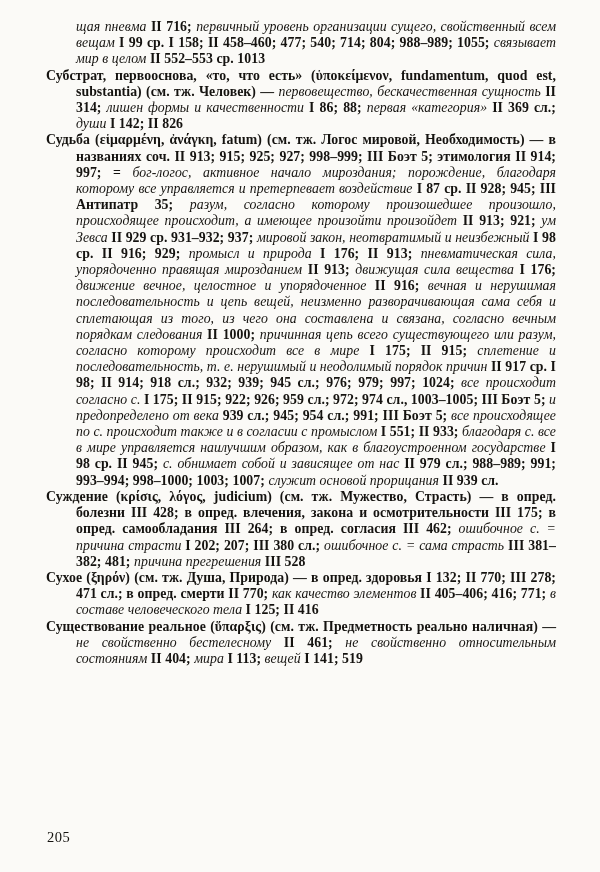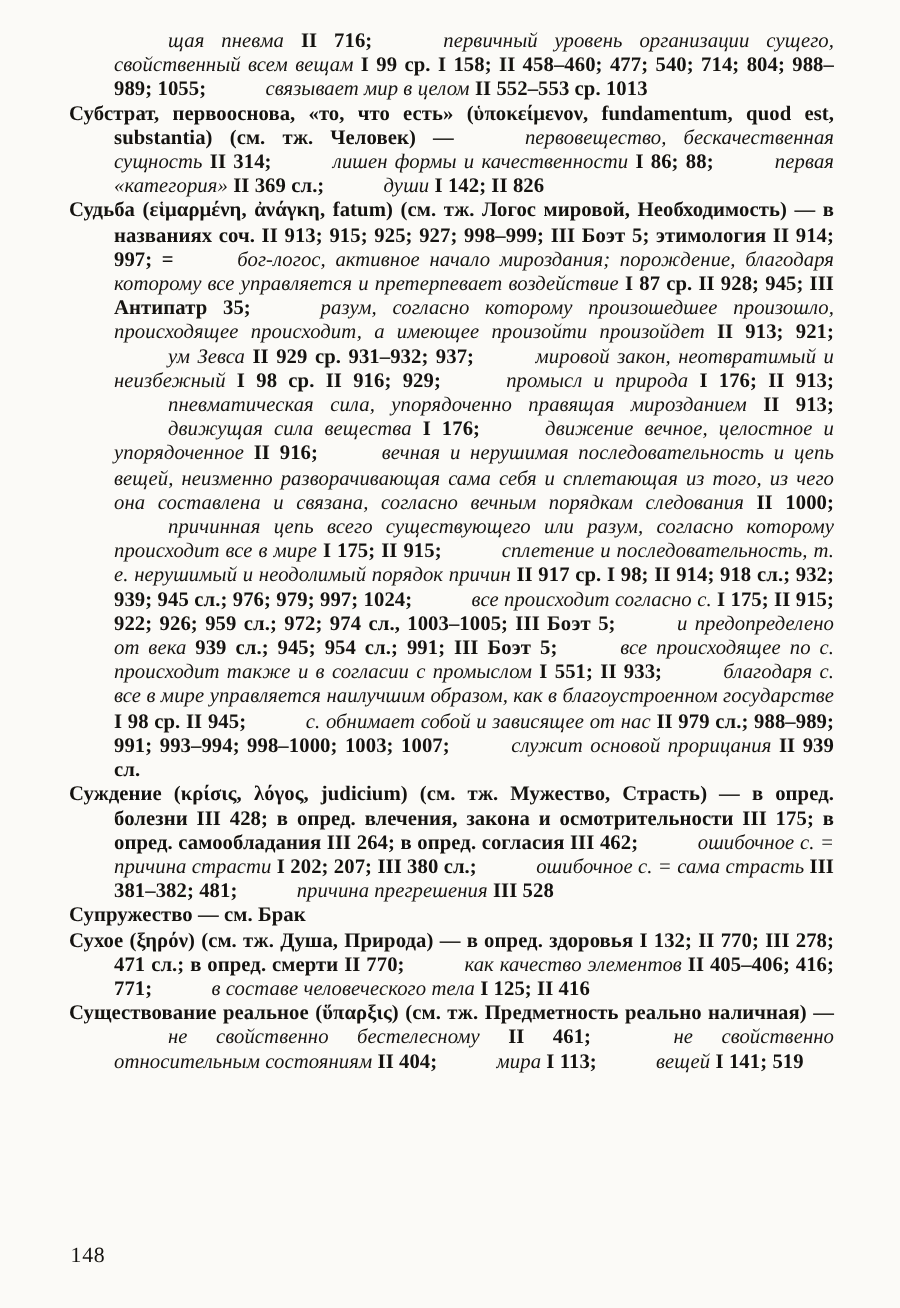--- a/index.html
+++ b/index.html
@@ -29,37 +29,36 @@
     padding-left: 30px;
     text-indent: -30px;
     letter-spacing: 0.05px;
     hyphens: auto;
     -webkit-hyphens: auto;
   }
   .entry.continuation {
     text-indent: 0;
   }
   .seg-bold { font-weight: bold; }
-  .seg-italic { font-style: italic; margin-left: 36px; }
+  .seg-italic { font-style: italic; }
   .seg-normal { font-weight: bold; font-style: normal; }
   .page-number {
     position: absolute;
     left: 47px;
     top: 829px;
     font-size: 14.5px;
     letter-spacing: 0.5px;
   }
 </style>
 </head>
 <body>
 
 <main class="page">
   <section class="text-block">
       <p class="entry continuation"><span class="seg-italic">щая пневма </span><span class="seg-normal">II 716; </span><span class="seg-italic">первичный уровень организации сущего, свойственный всем вещам </span><span class="seg-normal">I 99 ср. I 158; II 458–460; 477; 540; 714; 804; 988–989; 1055; </span><span class="seg-italic">связывает мир в целом </span><span class="seg-normal">II 552–553 ср. 1013</span></p>
       <p class="entry"><span class="seg-bold">Субстрат, первооснова, «то, что есть» (ὑποκείμενον, fundamentum, quod est, substantia) </span><span class="seg-normal">(см. тж. Человек) — </span><span class="seg-italic">первовещество, бескачественная сущность </span><span class="seg-normal">II 314; </span><span class="seg-italic">лишен формы и качественности </span><span class="seg-normal">I 86; 88; </span><span class="seg-italic">первая «категория» </span><span class="seg-normal">II 369 сл.; </span><span class="seg-italic">души </span><span class="seg-normal">I 142; II 826</span></p>
       <p class="entry"><span class="seg-bold">Судьба (εἱμαρμένη, ἀνάγκη, fatum) </span><span class="seg-normal">(см. тж. Логос мировой, Необходимость) — в названиях соч. II 913; 915; 925; 927; 998–999; III Боэт 5; этимология II 914; 997; = </span><span class="seg-italic">бог-логос, активное начало мироздания; порождение, благодаря которому все управляется и претерпевает воздействие </span><span class="seg-normal">I 87 ср. II 928; 945; III Антипатр 35; </span><span class="seg-italic">разум, согласно которому произошедшее произошло, происходящее происходит, а имеющее произойти произойдет </span><span class="seg-normal">II 913; 921; </span><span class="seg-italic">ум Зевса </span><span class="seg-normal">II 929 ср. 931–932; 937; </span><span class="seg-italic">мировой закон, неотвратимый и неизбежный </span><span class="seg-normal">I 98 ср. II 916; 929; </span><span class="seg-italic">промысл и природа </span><span class="seg-normal">I 176; II 913; </span><span class="seg-italic">пневматическая сила, упорядоченно правящая мирозданием </span><span class="seg-normal">II 913; </span><span class="seg-italic">движущая сила вещества </span><span class="seg-normal">I 176; </span><span class="seg-italic">движение вечное, целостное и упорядоченное </span><span class="seg-normal">II 916; </span><span class="seg-italic">вечная и нерушимая последовательность и цепь вещей, неизменно разворачивающая сама себя и сплетающая из того, из чего она составлена и связана, согласно вечным порядкам следования </span><span class="seg-normal">II 1000; </span><span class="seg-italic">причинная цепь всего существующего или разум, согласно которому происходит все в мире </span><span class="seg-normal">I 175; II 915; </span><span class="seg-italic">сплетение и последовательность, т. е. нерушимый и неодолимый порядок причин </span><span class="seg-normal">II 917 ср. I 98; II 914; 918 сл.; 932; 939; 945 сл.; 976; 979; 997; 1024; </span><span class="seg-italic">все происходит согласно с. </span><span class="seg-normal">I 175; II 915; 922; 926; 959 сл.; 972; 974 сл., 1003–1005; III Боэт 5; </span><span class="seg-italic">и предопределено от века </span><span class="seg-normal">939 сл.; 945; 954 сл.; 991; III Боэт 5; </span><span class="seg-italic">все происходящее по с. происходит также и в согласии с промыслом </span><span class="seg-normal">I 551; II 933; </span><span class="seg-italic">благодаря с. все в мире управляется наилучшим образом, как в благоустроенном государстве </span><span class="seg-normal">I 98 ср. II 945; </span><span class="seg-italic">с. обнимает собой и зависящее от нас </span><span class="seg-normal">II 979 сл.; 988–989; 991; 993–994; 998–1000; 1003; 1007; </span><span class="seg-italic">служит основой прорицания </span><span class="seg-normal">II 939 сл.</span></p>
       <p class="entry"><span class="seg-bold">Суждение (κρίσις, λόγος, judicium) </span><span class="seg-normal">(см. тж. Мужество, Страсть) — в опред. болезни III 428; в опред. влечения, закона и осмотрительности III 175; в опред. самообладания III 264; в опред. согласия III 462; </span><span class="seg-italic">ошибочное с. = причина страсти </span><span class="seg-normal">I 202; 207; III 380 сл.; </span><span class="seg-italic">ошибочное с. = сама страсть </span><span class="seg-normal">III 381–382; 481; </span><span class="seg-italic">причина прегрешения </span><span class="seg-normal">III 528</span></p>
-      <p class="entry"><span class="seg-bold">Супружество </span><span class="seg-normal">— см. Брак</span></p>
       <p class="entry"><span class="seg-bold">Сухое (ξηρόν) </span><span class="seg-normal">(см. тж. Душа, Природа) — в опред. здоровья I 132; II 770; III 278; 471 сл.; в опред. смерти II 770; </span><span class="seg-italic">как качество элементов </span><span class="seg-normal">II 405–406; 416; 771; </span><span class="seg-italic">в составе человеческого тела </span><span class="seg-normal">I 125; II 416</span></p>
       <p class="entry"><span class="seg-bold">Существование реальное (ὕπαρξις) </span><span class="seg-normal">(см. тж. Предметность реально наличная) — </span><span class="seg-italic">не свойственно бестелесному </span><span class="seg-normal">II 461; </span><span class="seg-italic">не свойственно относительным состояниям </span><span class="seg-normal">II 404; </span><span class="seg-italic">мира </span><span class="seg-normal">I 113; </span><span class="seg-italic">вещей </span><span class="seg-normal">I 141; 519</span></p>
     </section>
-  <span class="page-number">148</span>
+  <span class="page-number">205</span>
 </main>
 
 </body></html>

